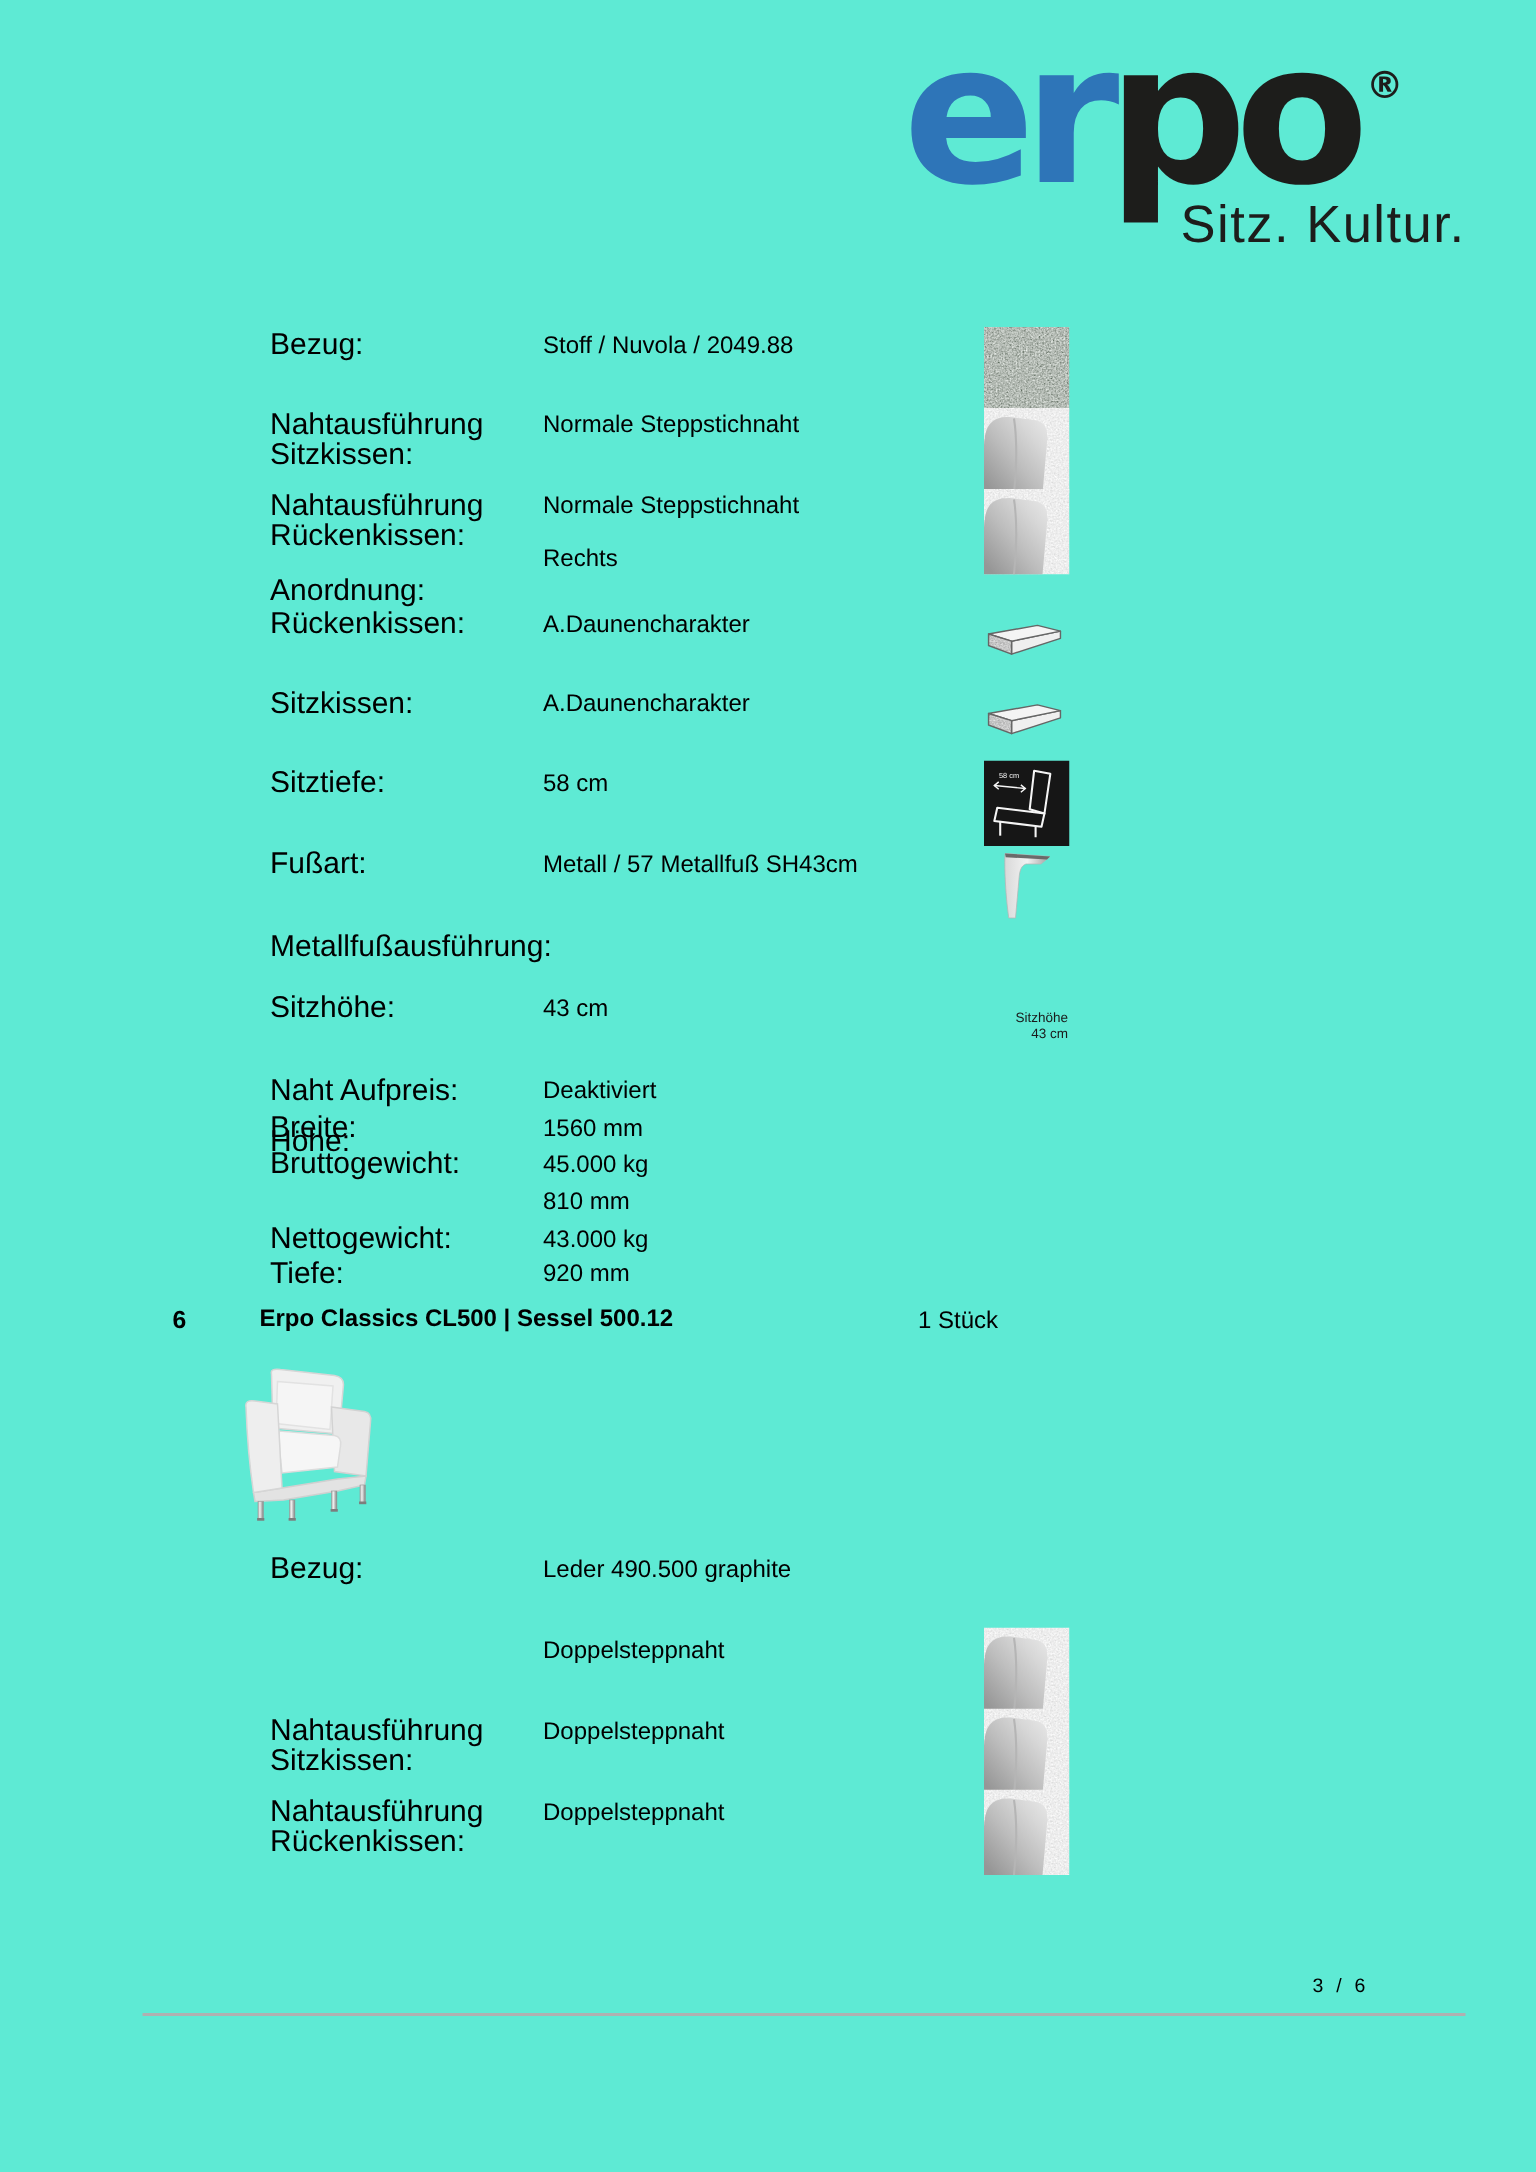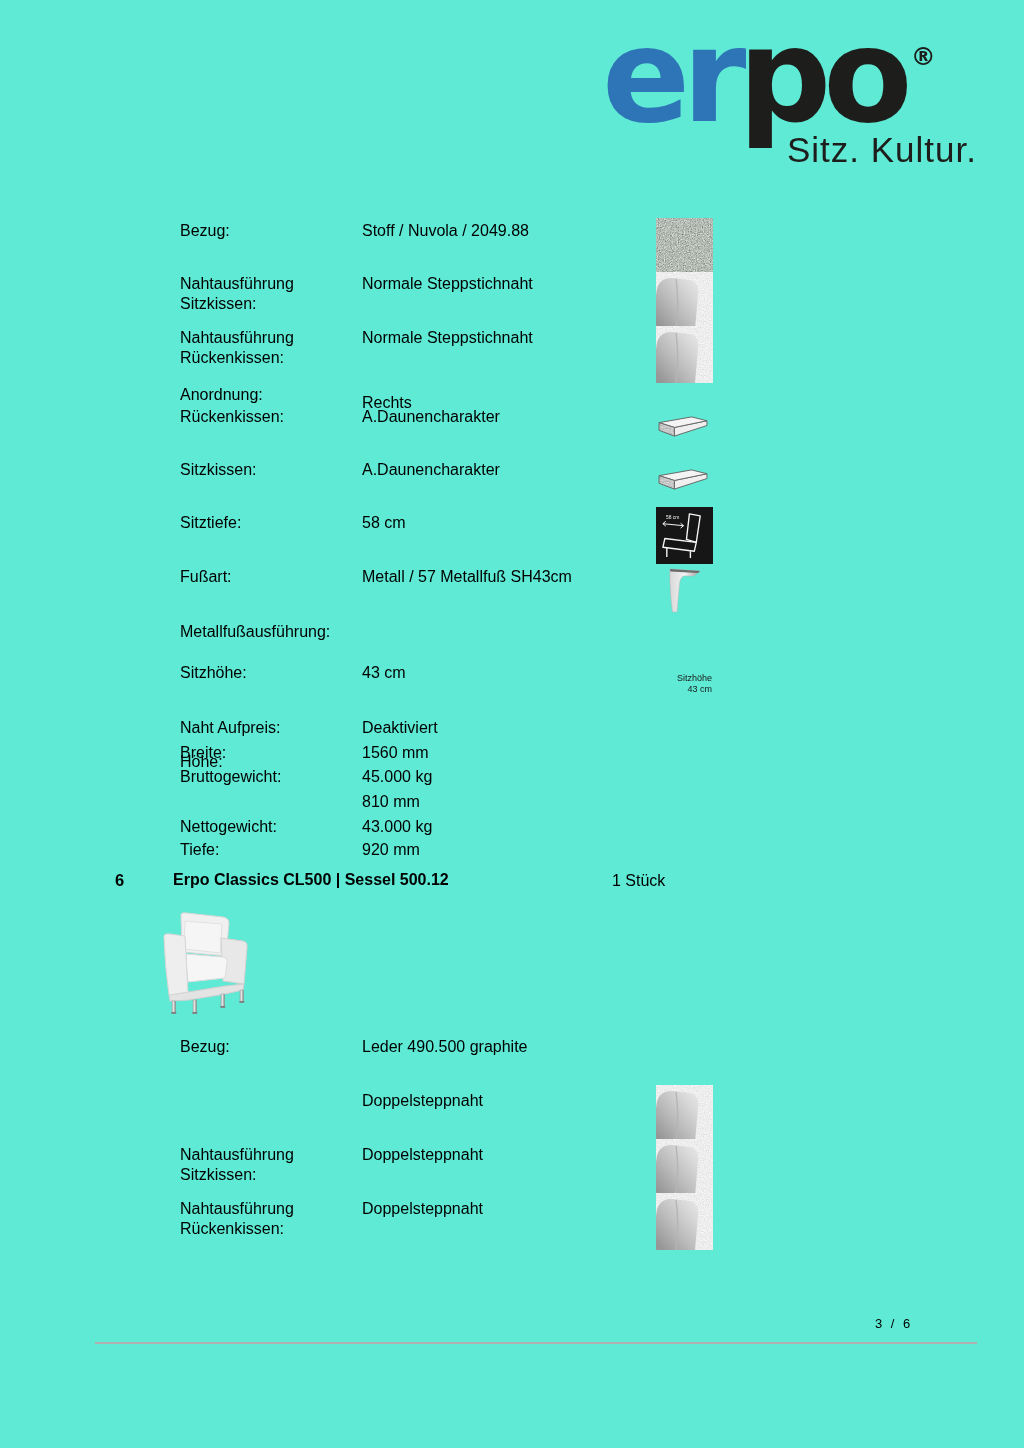--- a/index.html
+++ b/index.html
@@ -21,21 +21,21 @@
     font-weight:bold;
   }
   .logo-tagline {
     position:absolute; left:600px; top:130px; width:377px; text-align:right;
     font-size:35px; letter-spacing:1px; color:#1d1d1b;
     font-family:"Liberation Sans", sans-serif;
   }
   
   .lbl {
     position:absolute; left:180px; width:172px;
-    font-size:16px; line-height:19.5px;
+    font-size:20px; line-height:19.5px;
   }
   .val {
     position:absolute; left:362px; width:300px;
     font-size:16px; line-height:19.5px;
   }
   .item-number { position:absolute; left:115px; top:871px; font-size:16.5px; font-weight:bold; }
   .item-title  { position:absolute; left:173px; top:871px; font-size:16px; font-weight:bold; }
   .item-qty    { position:absolute; left:612px; top:872px; font-size:16px; }
   .seat-height-note {
     position:absolute; left:654px; top:673px; width:58px; text-align:right;
@@ -105,21 +105,21 @@
   <div class="lbl" style="top:221px">Bezug:</div>
   <div class="val" style="top:221px">Stoff / Nuvola / 2049.88</div>
 
   <div class="lbl" style="top:274px">Nahtausführung Sitzkissen:</div>
   <div class="val" style="top:274px">Normale Steppstichnaht</div>
 
   <div class="lbl" style="top:328px">Nahtausführung Rückenkissen:</div>
   <div class="val" style="top:328px">Normale Steppstichnaht</div>
 
   <div class="lbl" style="top:385px">Anordnung:</div>
-  <div class="val" style="top:393px">Rechts</div>
+  <div class="val" style="top:363px">Rechts</div>
 
   <div class="lbl" style="top:407px">Rückenkissen:</div>
   <div class="val" style="top:407px">A.Daunencharakter</div>
 
   <div class="lbl" style="top:460px">Sitzkissen:</div>
   <div class="val" style="top:460px">A.Daunencharakter</div>
 
   <div class="lbl" style="top:513px">Sitztiefe:</div>
   <div class="val" style="top:513px">58 cm</div>
 

